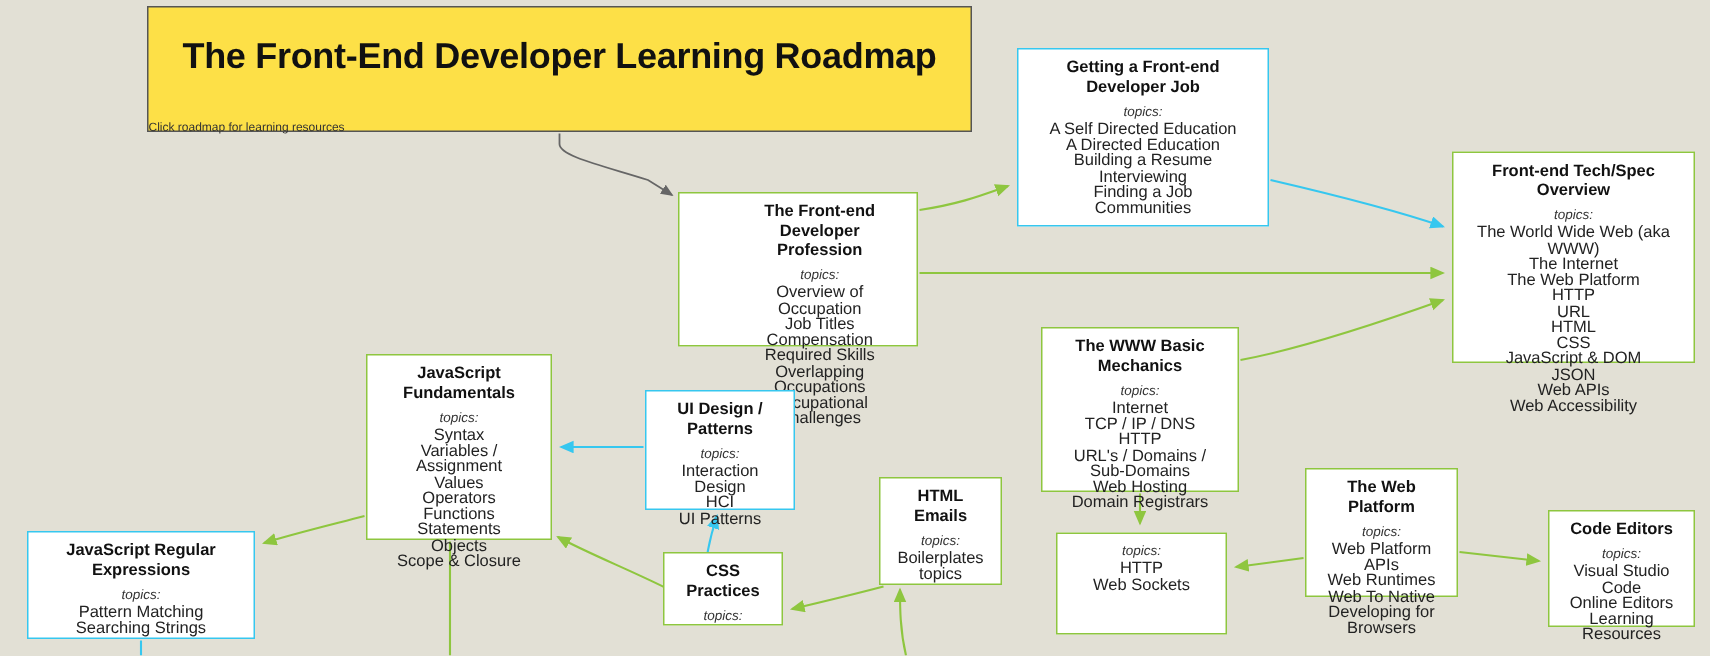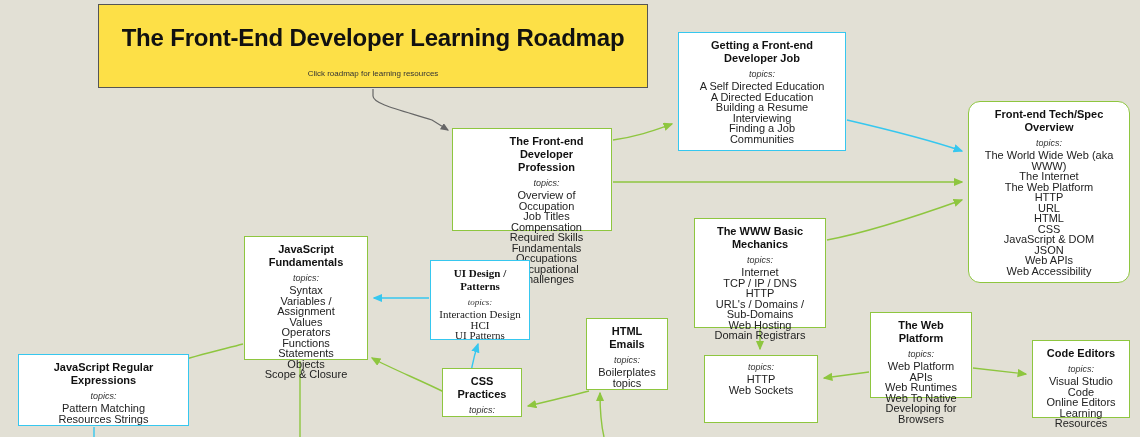--- a/index.html
+++ b/index.html
@@ -45,21 +45,21 @@
     left:98px;top:4px;width:550px;height:84px;
     background:#fde047;
     border:1px solid #555;
     box-sizing:border-box;
   }
   #title-card .maintitle{
     font-size:24px;font-weight:bold;color:#111;
     text-align:center;margin-top:19px;letter-spacing:-0.2px;
   }
   #title-card .subtitle{
-    font-size:8px;color:#333;text-align:center;margin-top:17px;
+    font-size:8px;color:#333;text-align:left;margin-top:28px;
   }
 </style>
 </head>
 <body>
 
 <div id="canvas">
 
   <svg class="edges" viewBox="0 0 1140 437">
     <defs>
       <marker id="ag" markerWidth="7" markerHeight="7" refX="6" refY="3" orient="auto">
@@ -111,34 +111,34 @@
     <div class="subtitle">Click roadmap for learning resources</div>
   </div>
 
 <div class="node green" style="left: 452px; top: 128px; width: 160px; height: 103px; padding-left: 37px;">
       <div class="title">The Front-end Developer Profession</div>
       <div class="topics-label">topics:</div>
       <div class="topic">Overview of Occupation</div>
       <div class="topic">Job Titles</div>
       <div class="topic">Compensation</div>
       <div class="topic">Required Skills</div>
-      <div class="topic">Fundamentals Occupations</div>
+      <div class="topic">Overlapping Occupations</div>
       <div class="topic">Occupational Challenges</div>
     </div>
     <div class="node cyan" style="left: 678px; top: 32px; width: 168px; height: 119px;">
       <div class="title">Getting a Front-end Developer Job</div>
       <div class="topics-label">topics:</div>
       <div class="topic">A Self Directed Education</div>
       <div class="topic">A Directed Education</div>
       <div class="topic">Building a Resume</div>
       <div class="topic">Interviewing</div>
       <div class="topic">Finding a Job</div>
       <div class="topic">Communities</div>
     </div>
-    <div class="node green" style="left: 968px; top: 101px; width: 162px; height: 182px; border-radius: 12px;">
+    <div class="node green" style="left: 968px; top: 101px; width: 162px; height: 141px;">
       <div class="title">Front-end Tech/Spec Overview</div>
       <div class="topics-label">topics:</div>
       <div class="topic">The World Wide Web (aka WWW)</div>
       <div class="topic">The Internet</div>
       <div class="topic">The Web Platform</div>
       <div class="topic">HTTP</div>
       <div class="topic">URL</div>
       <div class="topic">HTML</div>
       <div class="topic">CSS</div>
       <div class="topic">JavaScript &amp; DOM</div>
@@ -161,32 +161,32 @@
       <div class="topics-label">topics:</div>
       <div class="topic">Syntax</div>
       <div class="topic">Variables / Assignment</div>
       <div class="topic">Values</div>
       <div class="topic">Operators</div>
       <div class="topic">Functions</div>
       <div class="topic">Statements</div>
       <div class="topic">Objects</div>
       <div class="topic">Scope &amp; Closure</div>
     </div>
-    <div class="node cyan" style="left: 430px; top: 260px; width: 100px; height: 80px; font-family: Liberation Serif, serif;">
+    <div class="node cyan" style="left: 430px; top: 260px; width: 100px; height: 80px;">
       <div class="title">UI Design / Patterns</div>
       <div class="topics-label">topics:</div>
       <div class="topic">Interaction Design</div>
       <div class="topic">HCI</div>
       <div class="topic">UI Patterns</div>
     </div>
-    <div class="node cyan" style="left: 18px; top: 354px; width: 171px; height: 72px;">
+    <div class="node cyan" style="left: 18px; top: 354px; width: 152px; height: 72px;">
       <div class="title">JavaScript Regular Expressions</div>
       <div class="topics-label">topics:</div>
       <div class="topic">Pattern Matching</div>
-      <div class="topic">Resources Strings</div>
+      <div class="topic">Searching Strings</div>
     </div>
     <div class="node green" style="left: 586px; top: 318px; width: 82px; height: 72px;">
       <div class="title">HTML Emails</div>
       <div class="topics-label">topics:</div>
       <div class="topic">Boilerplates</div>
       <div class="topic">topics</div>
     </div>
     <div class="node green" style="left: 704px; top: 355px; width: 114px; height: 68px;">
       <div class="topics-label">topics:</div>
       <div class="topic">HTTP</div>

